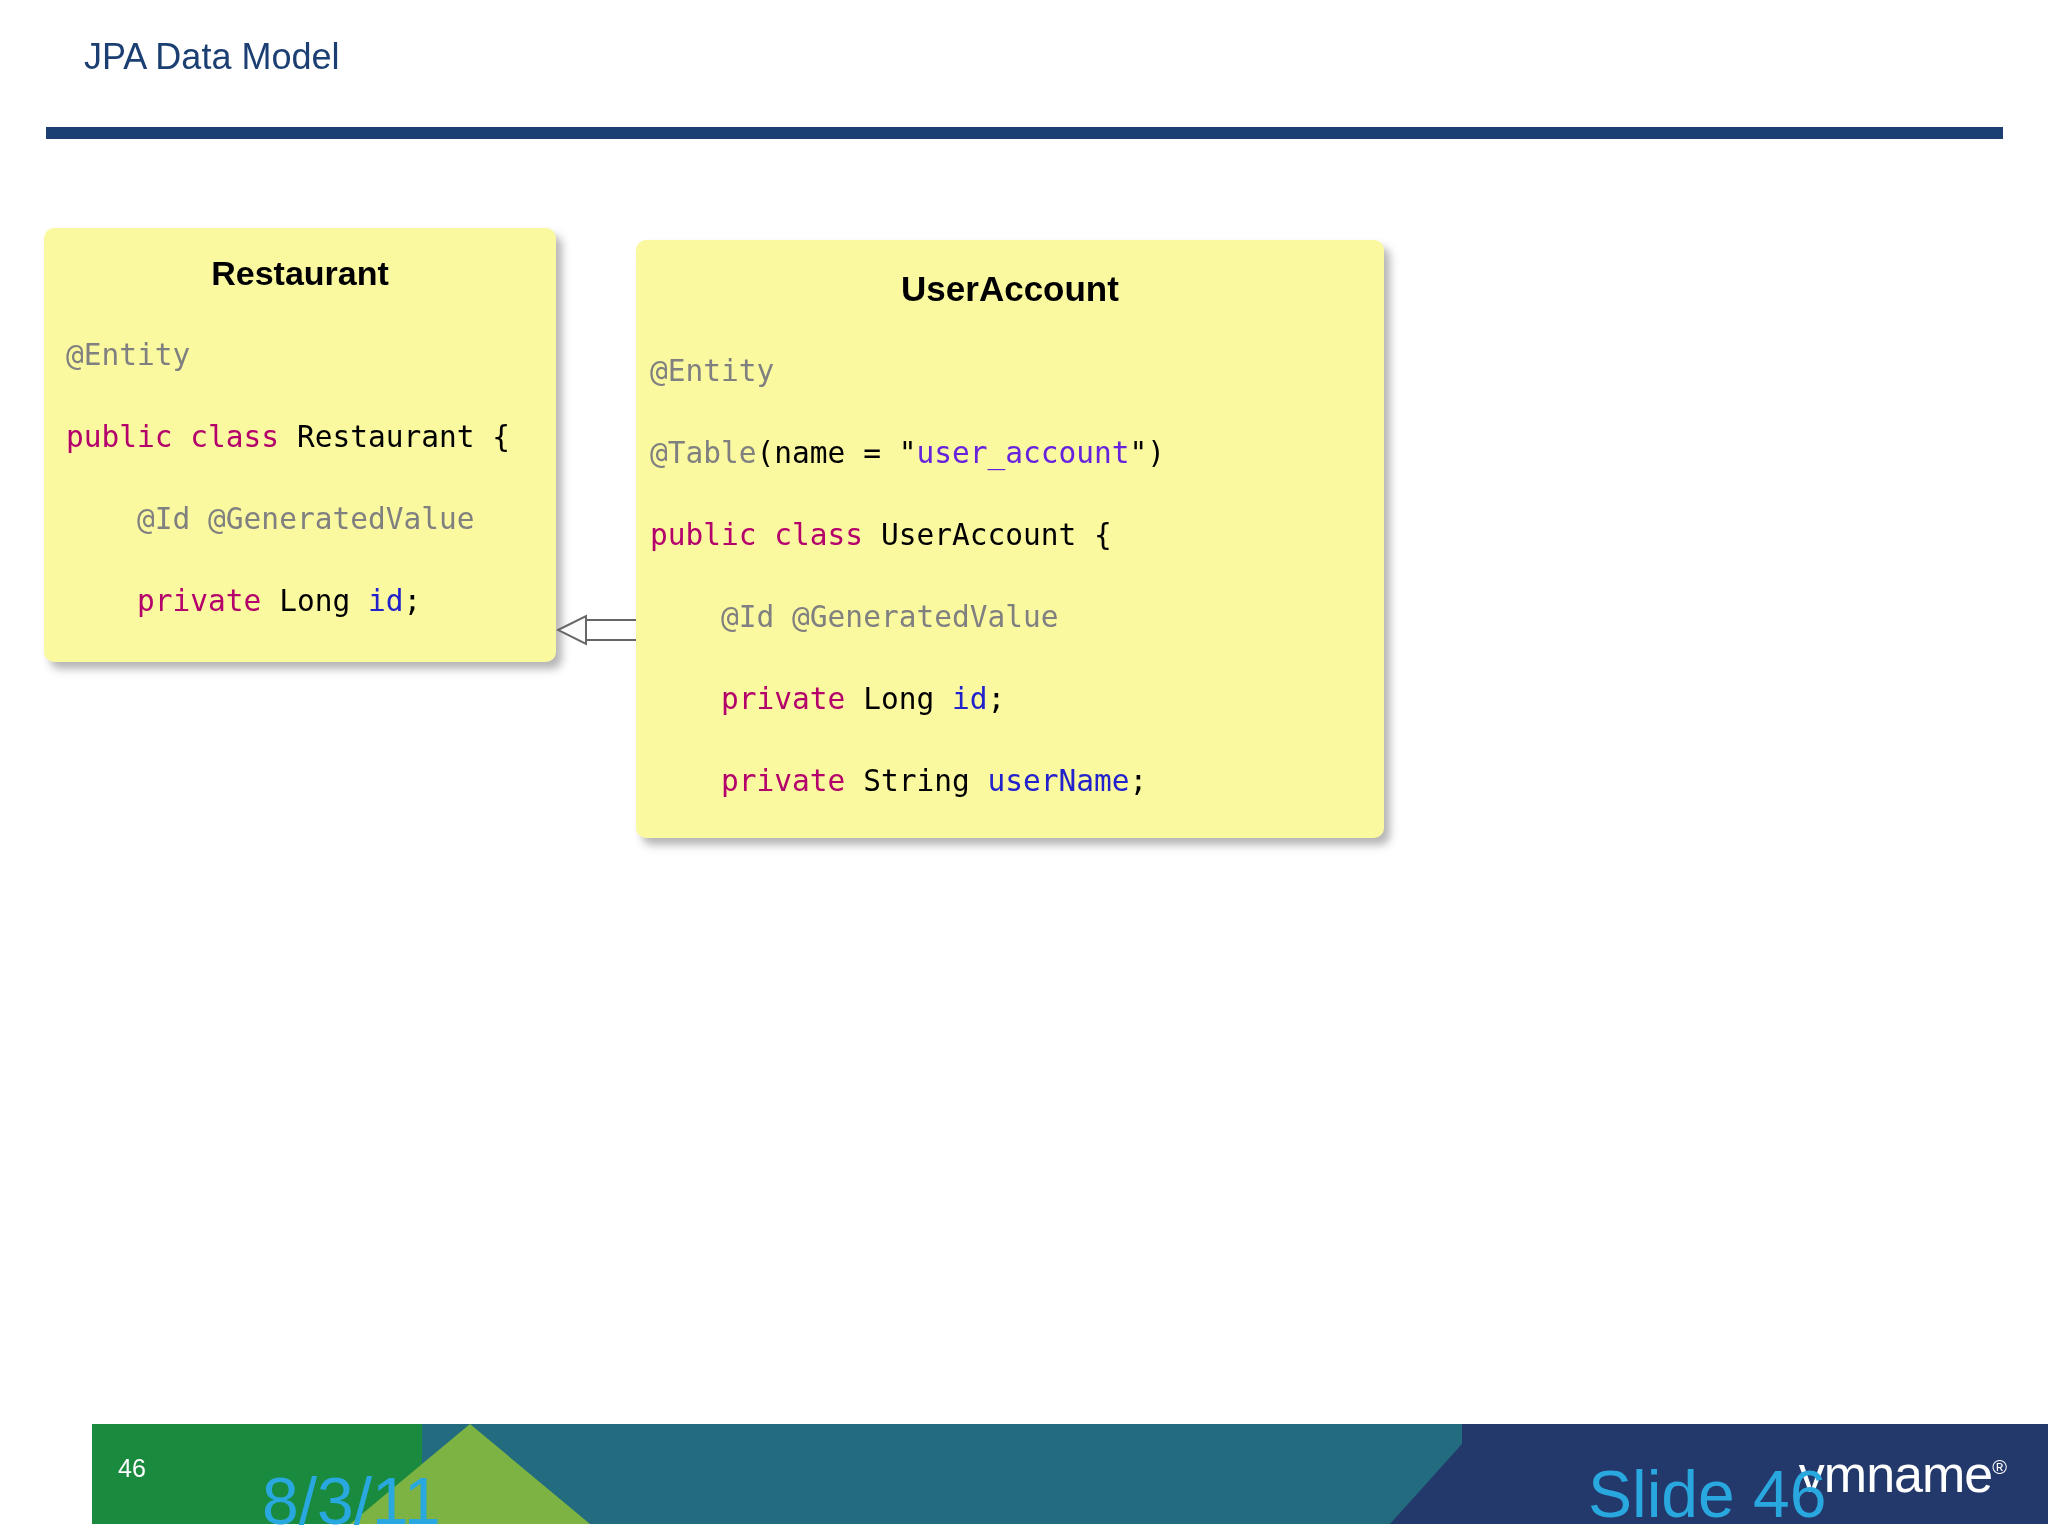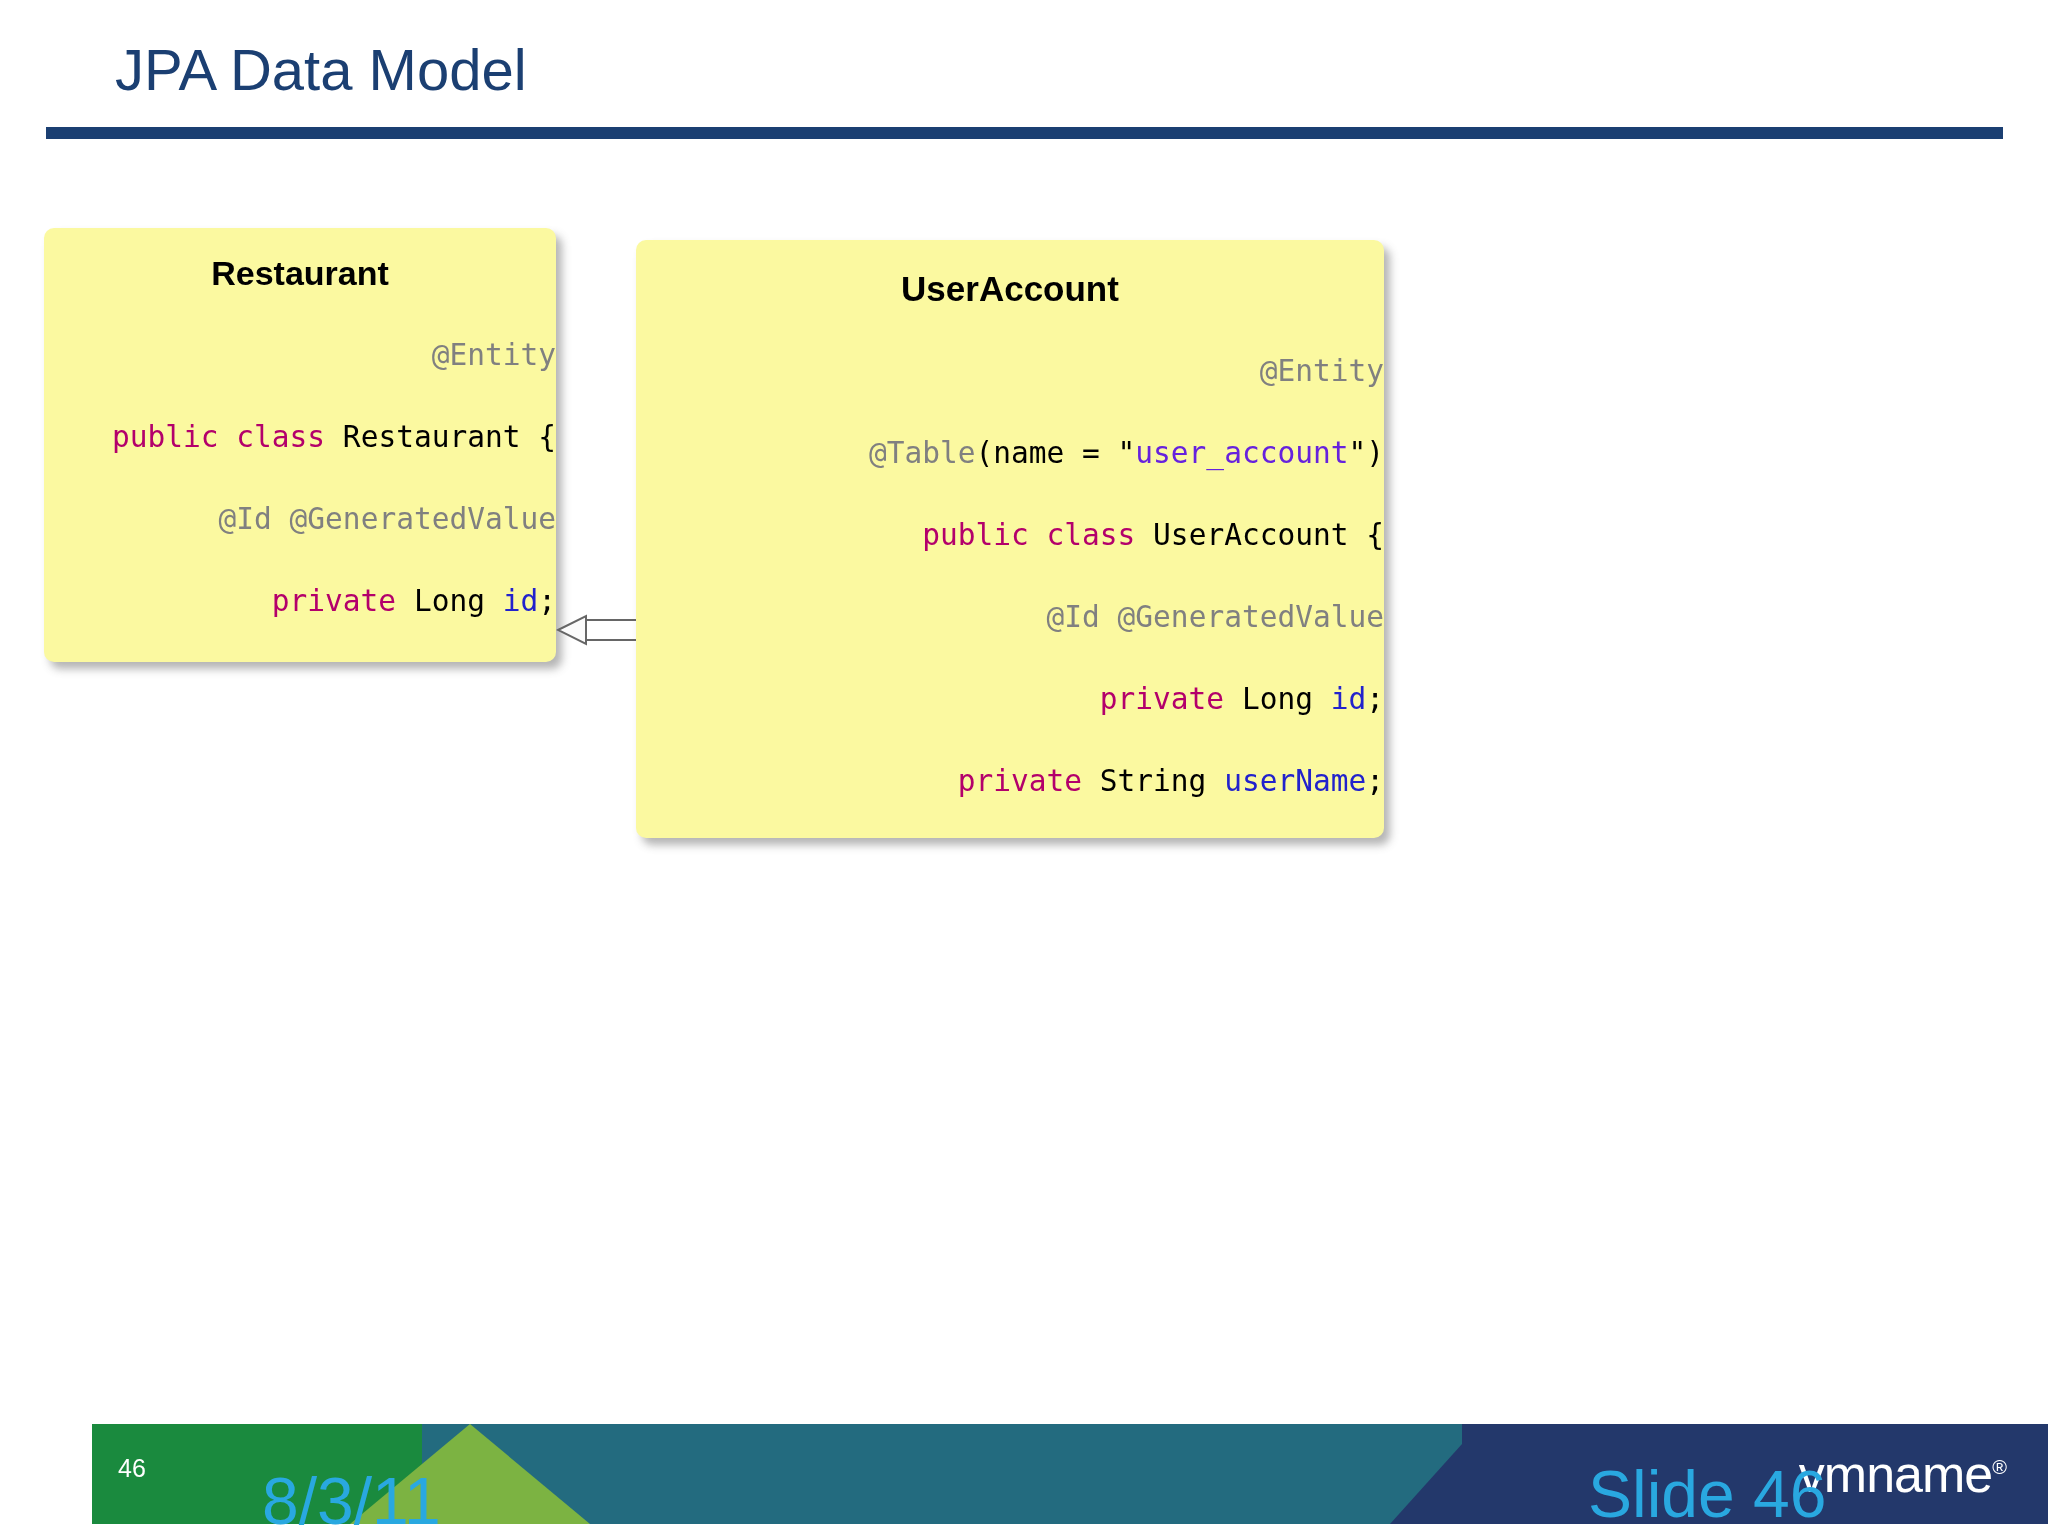--- a/index.html
+++ b/index.html
@@ -13,26 +13,25 @@
     position: relative;
     overflow: hidden;
     font-family: "Liberation Sans", sans-serif;
   }
 
   
   #slide-title {
     position: absolute;
     left: 84px;
     top: 36px;
-    font-size: 58px;
+    font-size: 36px;
     color: #1b3f72;
     font-family: "Liberation Sans", sans-serif;
     letter-spacing: 0px;
     white-space: nowrap;
-    margin-left: 31px;
   }
   #title-rule {
     position: absolute;
     left: 46px;
     top: 127px;
     width: 1957px;
     height: 12px;
     background: #1b3f72;
   }
 
@@ -71,21 +70,20 @@
   }
   #box-useraccount .uml-title { font-size: 35px; margin-top: 18px; }
 
   .code {
     font-family: "DejaVu Sans Mono", "Liberation Mono", monospace;
     font-size: 29.5px;
     line-height: 41px;
     color: #000000;
     padding-left: 22px;
     white-space: pre;
-    text-align: right;
   }
   #box-useraccount .code { padding-left: 14px; }
 
   .ln { display: block; white-space: pre; }
 
   
   .kw   { color: #b3006b; }   
   .ann  { color: #808080; }   
   .type { color: #000000; }   
   .var  { color: #2222cc; }   

